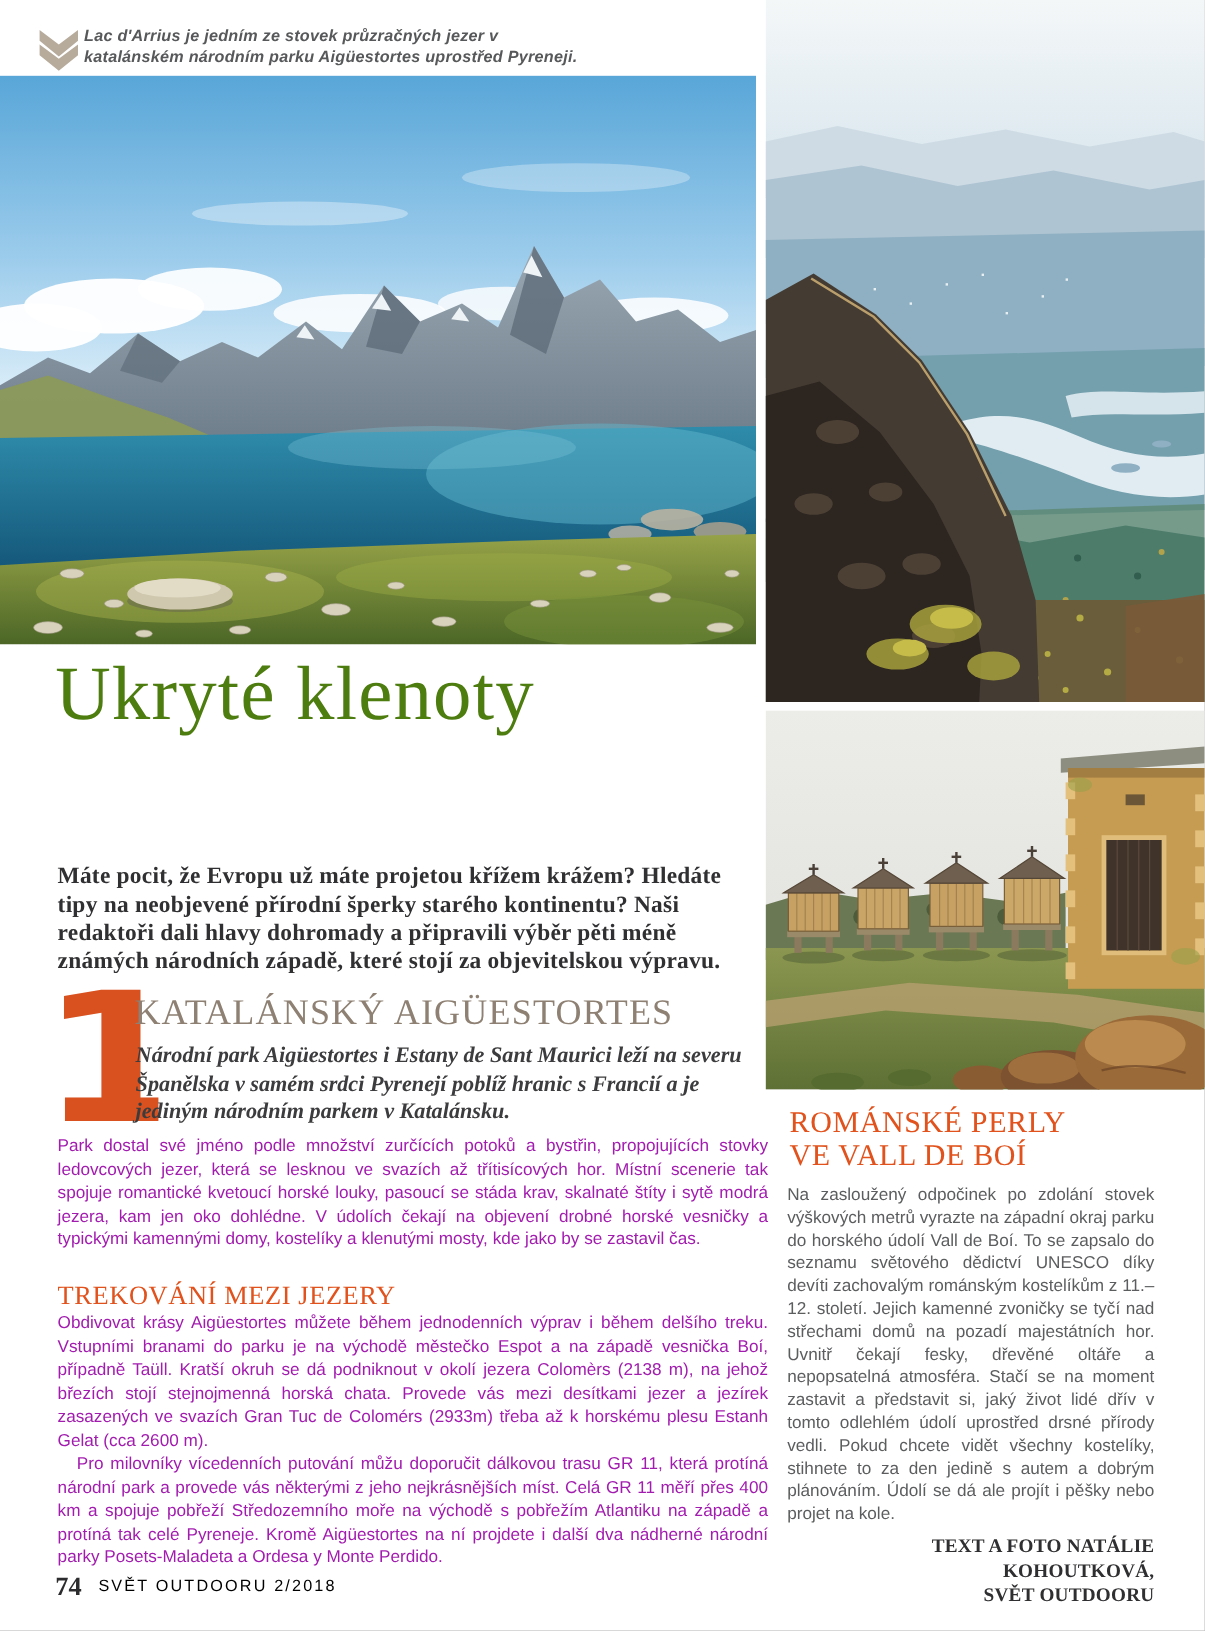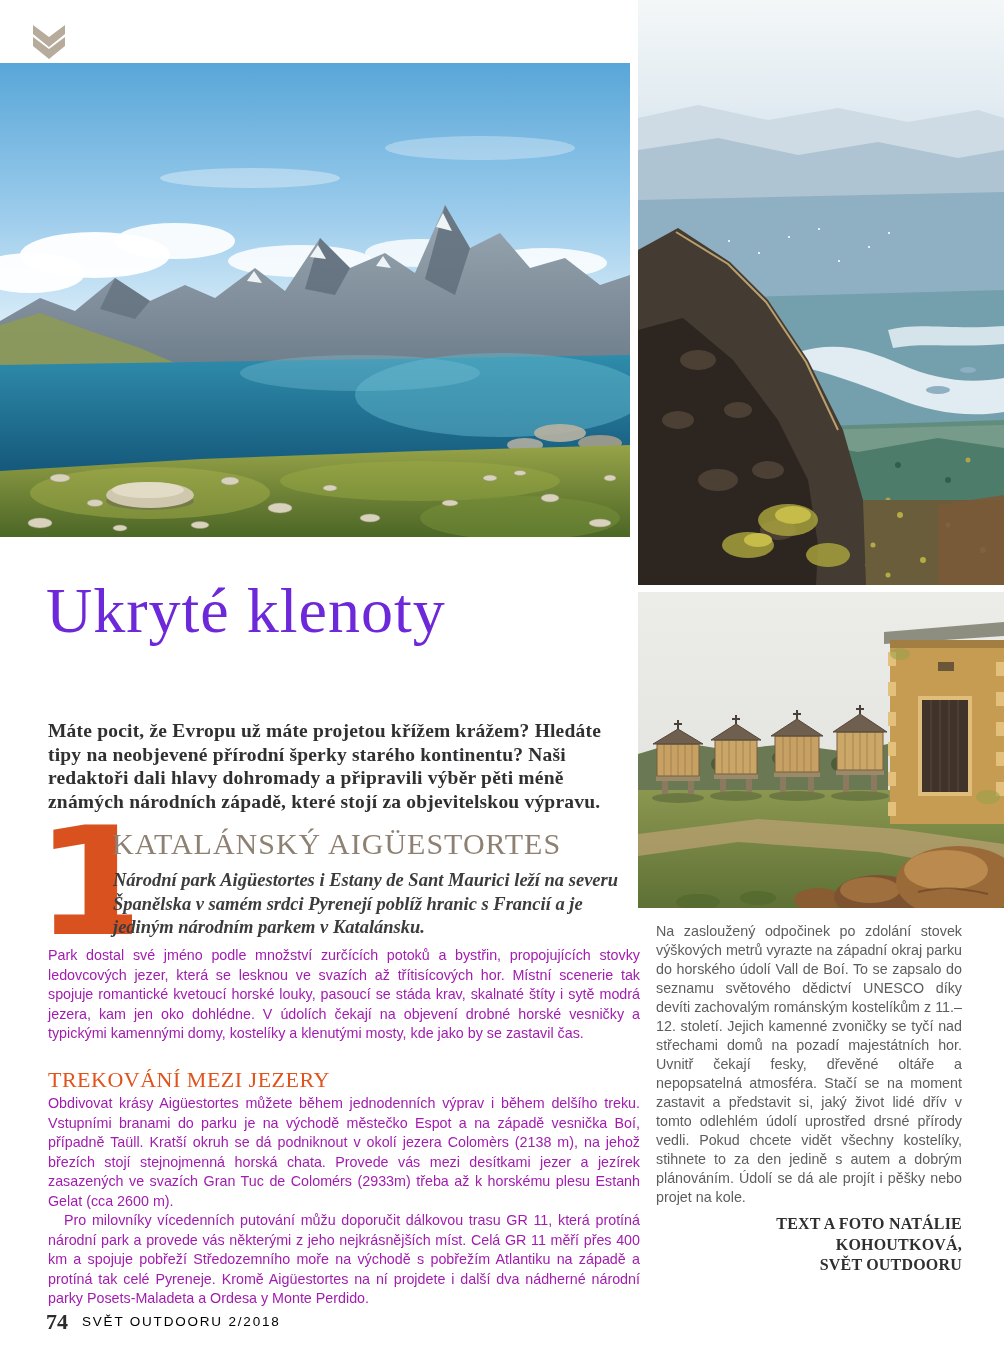--- a/index.html
+++ b/index.html
@@ -12,21 +12,21 @@
   .caption{left:70px;top:21px;width:430px;font:bold italic 13.5px/17.5px "Liberation Sans",sans-serif;
            color:#57585a;letter-spacing:.2px;}
 
   
   .photo{display:block;}
   .photo-lake{left:0;top:63px;width:630px;height:474px;}
   .photo-rocks{left:638px;top:0;width:366px;height:585px;}
   .photo-granaries{left:638px;top:592px;width:366px;height:316px;}
 
   
-  .title1{left:46px;top:546px;font:64px/1 "Liberation Serif",serif;color:#6d28d9;letter-spacing:1px;margin-top:33px;}
+  .title1{left:46px;top:546px;font:64px/1 "Liberation Serif",serif;color:#4d7c0f;letter-spacing:1px;}
   .title2{left:42px;top:612px;font:bold 118px/0.82 "Liberation Serif",serif;color:#e1521c;letter-spacing:8px;}
   .intro{left:48px;top:719px;width:590px;font:bold 19.5px/23.5px "Liberation Serif",serif;
          color:#303032;letter-spacing:.2px;}
 
   
   .sec-number{left:40px;top:822px;width:92px;height:118px;}
   .sec-heading{left:112px;top:829px;font:30px/1 "Liberation Serif",serif;color:#8e8173;letter-spacing:1px;}
   .sec-lead{left:113px;top:869px;width:512px;font:bold italic 18.5px/23.5px "Liberation Serif",serif;color:#3c3c3e;}
 
   
@@ -50,20 +50,21 @@
 </style>
 </head>
 <body>
 
 <div class="page">
 
   <svg class="abs chevron" viewBox="0 0 34 36">
     <path d="M1,1 L17,13 L33,1 L33,10 L17,23 L1,10 Z" fill="#b7ab9c"></path>
     <path d="M1,13 L17,25 L33,13 L33,22 L17,35 L1,22 Z" fill="#b7ab9c"></path>
   </svg>
+  <div class="abs caption">Lac d'Arrius je jedním ze stovek průzračných jezer v katalánském národním parku Aigüestortes uprostřed Pyreneji.</div>
 
   <svg class="abs photo photo-lake" viewBox="0 0 630 474" preserveAspectRatio="none">
     <defs>
       <linearGradient id="skyG" x1="0" y1="0" x2="0" y2="1">
         <stop offset="0" stop-color="#58a6d8"></stop>
           <stop offset=".6" stop-color="#9ecdec"></stop>
           <stop offset="1" stop-color="#d8ecf8"></stop>
       </linearGradient>
       <linearGradient id="lakeG" x1="0" y1="0" x2="0" y2="1">
         <stop offset="0" stop-color="#2f8cab"></stop>
@@ -324,20 +325,24 @@
   <div class="abs sec-lead">Národní park Aigüestortes i Estany de Sant Maurici leží na severu Španělska v samém srdci Pyrenejí poblíž hranic s Francií a je jediným národním parkem v Katalánsku.</div>
 
   <div class="abs bodytext para1">Park dostal své jméno podle množství zurčících potoků a bystřin, propojujících stovky ledovcových jezer, která se lesknou ve svazích až třítisícových hor. Místní scenerie tak spojuje romantické kvetoucí horské louky, pasoucí se stáda krav, skalnaté štíty i sytě modrá jezera, kam jen oko dohlédne. V údolích čekají na objevení drobné horské vesničky a typickými kamennými domy, kostelíky a klenutými mosty, kde jako by se zastavil čas.</div>
   <div class="abs subhead">TREKOVÁNÍ MEZI JEZERY</div>
   <div class="abs bodytext para23">
     <p>Obdivovat krásy Aigüestortes můžete během jednodenních výprav i během delšího treku. Vstupními branami do parku je na východě městečko Espot a na západě vesnička Boí, případně Taüll. Kratší okruh se dá podniknout v okolí jezera Colomèrs (2138 m), na jehož březích stojí stejnojmenná horská chata. Provede vás mezi desítkami jezer a jezírek zasazených ve svazích Gran Tuc de Colomérs (2933m) třeba až k horskému plesu Estanh Gelat (cca 2600 m).</p>
     <p>Pro milovníky vícedenních putování můžu doporučit dálkovou trasu GR 11, která protíná národní park a provede vás některými z jeho nejkrásnějších míst. Celá GR 11 měří přes 400 km a spojuje pobřeží Středozemního moře na východě s pobřežím Atlantiku na západě a protíná tak celé Pyreneje. Kromě Aigüestortes na ní projdete i další dva nádherné národní parky Posets-Maladeta a Ordesa y Monte Perdido.</p>
   </div>
 
   <div class="abs sidebar">
+    <h3 class="sidebar-heading">
+      <span>ROMÁNSKÉ PERLY</span><br>
+      <span>VE VALL DE BOÍ</span>
+    </h3>
     <p class="sidebar-body">Na zasloužený odpočinek po zdolání stovek výškových metrů vyrazte na západní okraj parku do horského údolí Vall de Boí. To se zapsalo do seznamu světového dědictví UNESCO díky devíti zachovalým románským kostelíkům z 11.–12. století. Jejich kamenné zvoničky se tyčí nad střechami domů na pozadí majestátních hor. Uvnitř čekají fesky, dřevěné oltáře a nepopsatelná atmosféra. Stačí se na moment zastavit a představit si, jaký život lidé dřív v tomto odlehlém údolí uprostřed drsné přírody vedli. Pokud chcete vidět všechny kostelíky, stihnete to za den jedině s autem a dobrým plánováním. Údolí se dá ale projít i pěšky nebo projet na kole.</p>
     <div class="byline">
       <span>TEXT A FOTO NATÁLIE KOHOUTKOVÁ,</span><br>
       <span>SVĚT OUTDOORU</span>
     </div>
   </div>
 
   <div class="abs footer">
     <span class="page-number">74</span>
     <span class="magazine-name">SVĚT OUTDOORU 2/2018</span>

